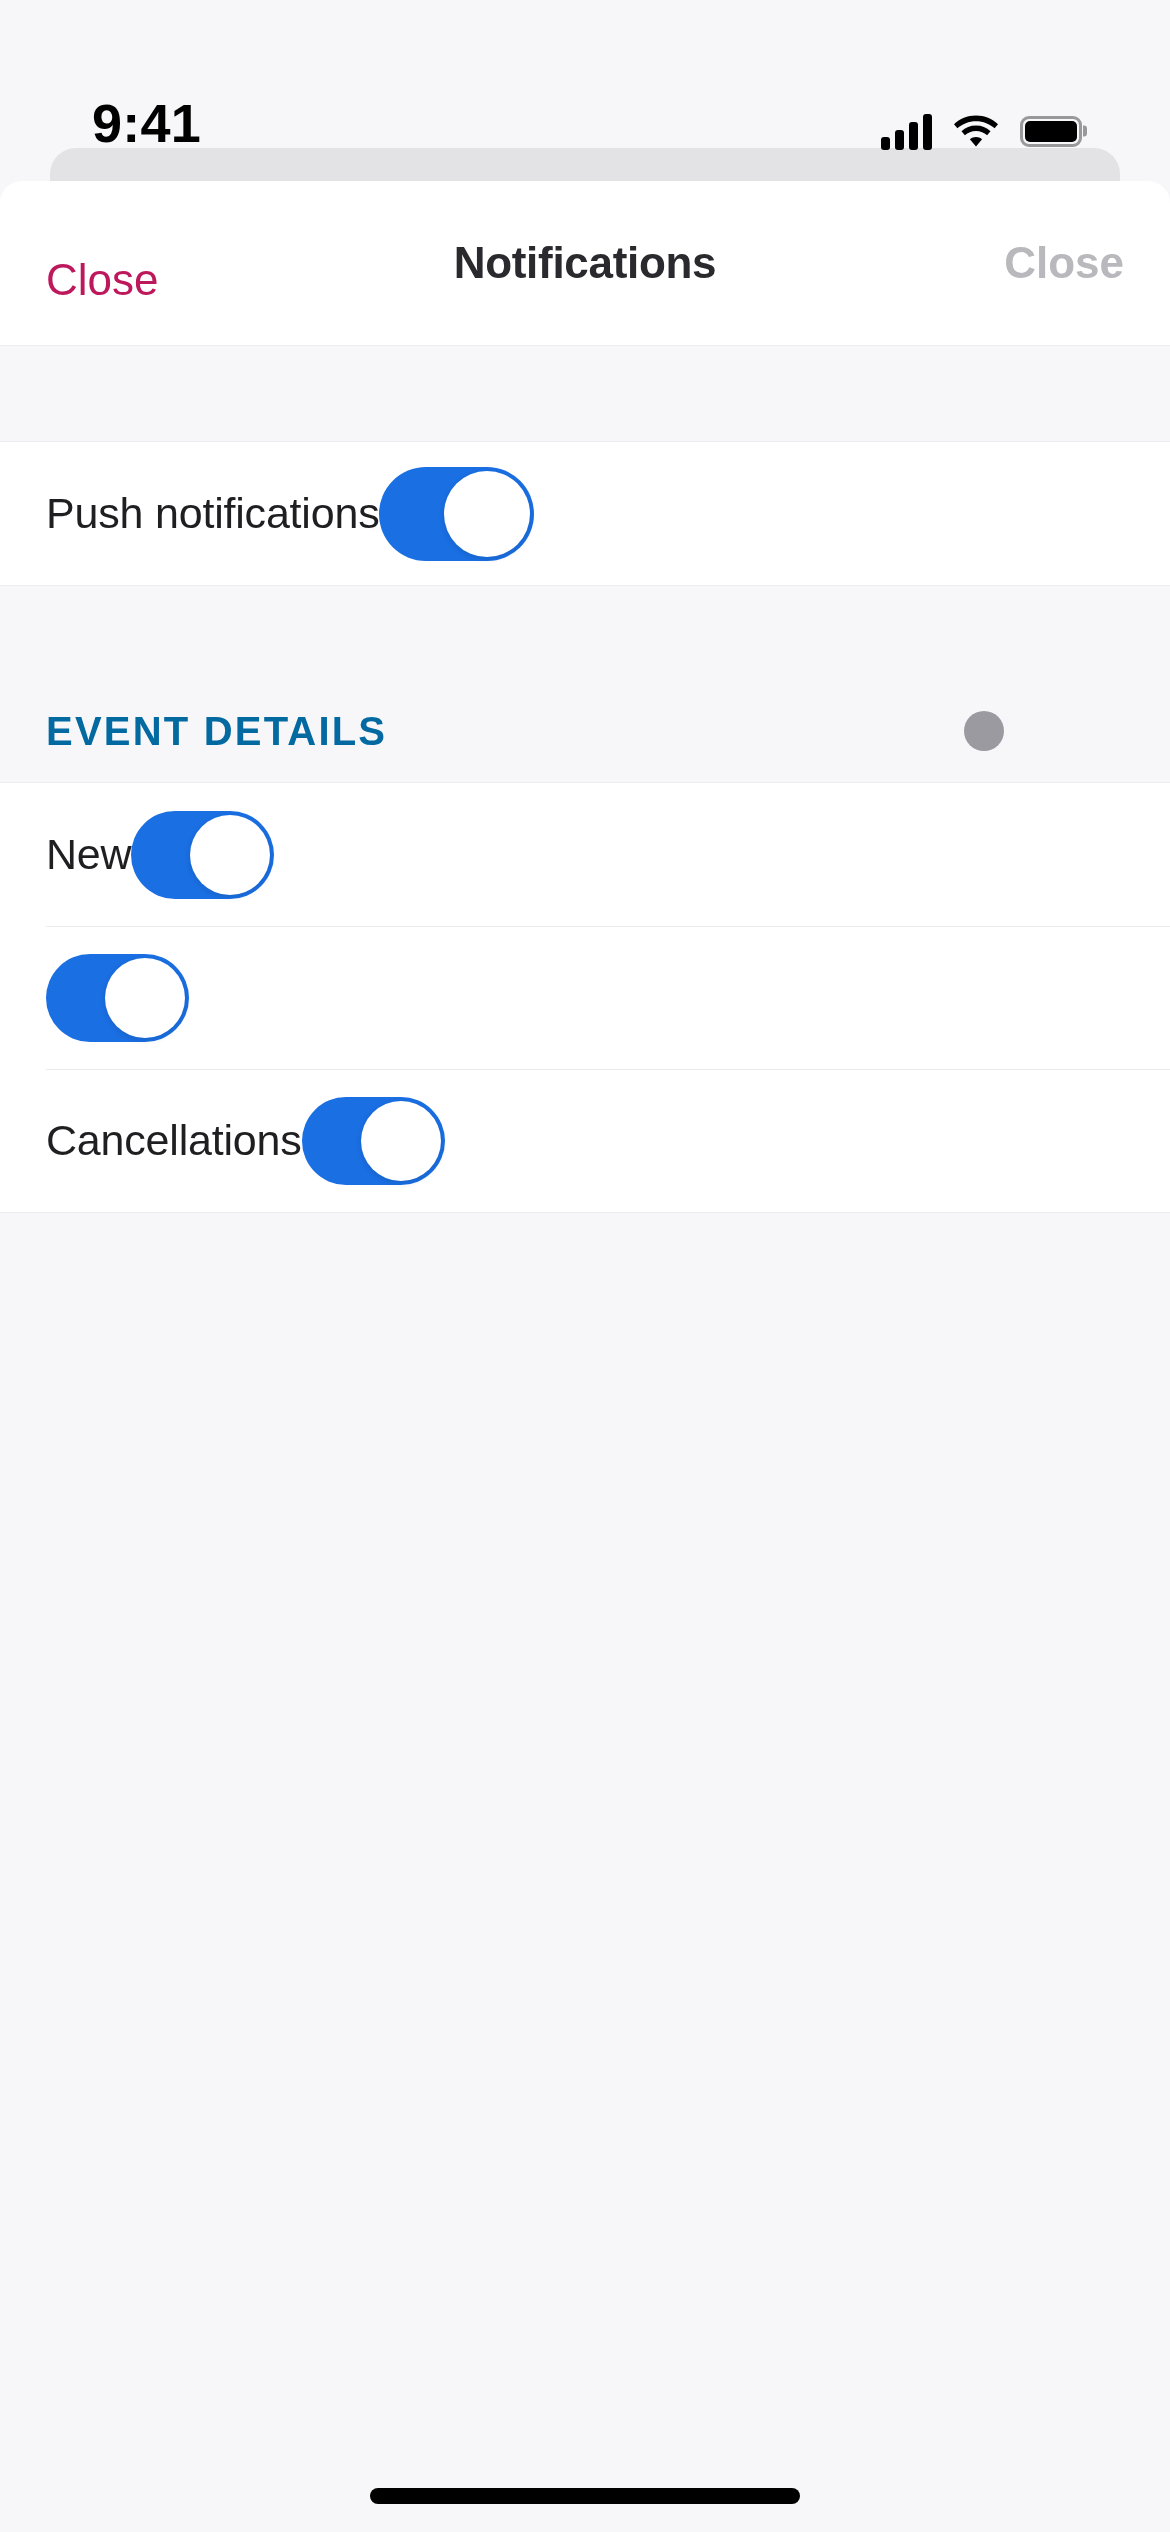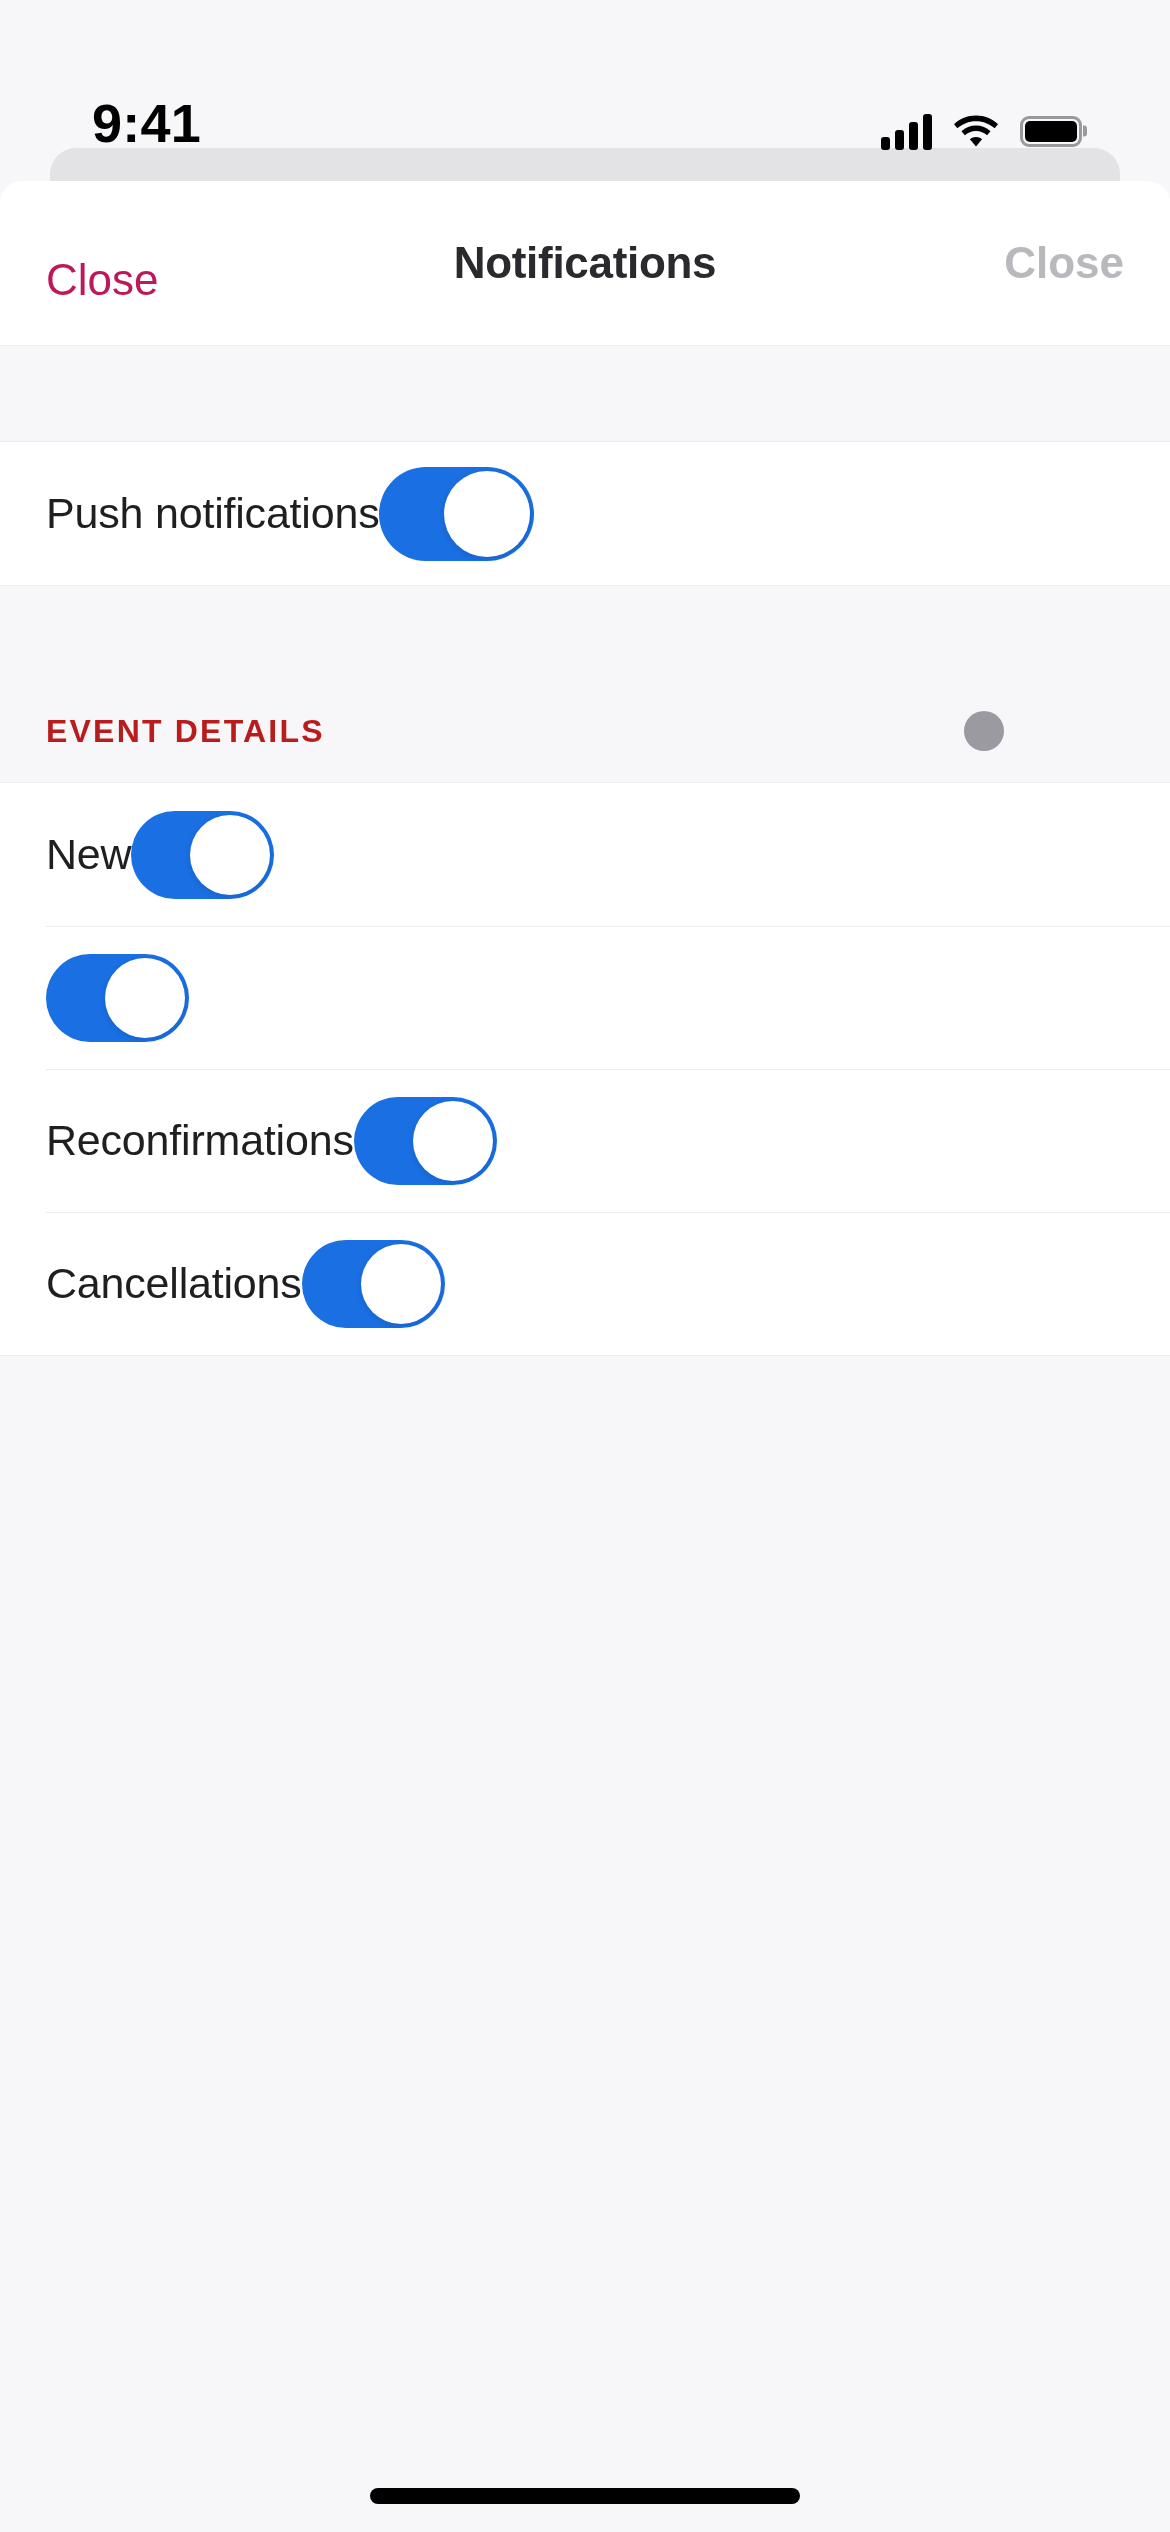--- a/index.html
+++ b/index.html
@@ -189,24 +189,24 @@
   .section-header {
     position: relative;
     height: 102px;
     display: flex;
     align-items: center;
     justify-content: space-between;
     padding: 0 46px 0 46px;
     background: #f7f7fa;
   }
   .section-title {
-    font-size: 32px;
+    font-size: 40px;
     font-weight: 700;
     letter-spacing: 2.2px;
-    color: #b91c1c;
+    color: #0369a1;
   }
   .section-dot {
     width: 40px;
     height: 40px;
     border-radius: 50%;
     background: #9a9aa0;
     margin-right: 120px;
     flex: none;
   }
 
@@ -317,26 +317,20 @@
           <span class="knob"></span>
         </button>
       </div>
 
       <div class="row">
         <button class="switch small">
           <span class="knob"></span>
         </button>
       </div>
 
-      <div class="row">
-        <span class="row-label">Reconfirmations</span>
-        <button class="switch small">
-          <span class="knob"></span>
-        </button>
-      </div>
 
       <div class="row">
         <span class="row-label">Cancellations</span>
         <button class="switch small">
           <span class="knob"></span>
         </button>
       </div>
 
     </div>
 

